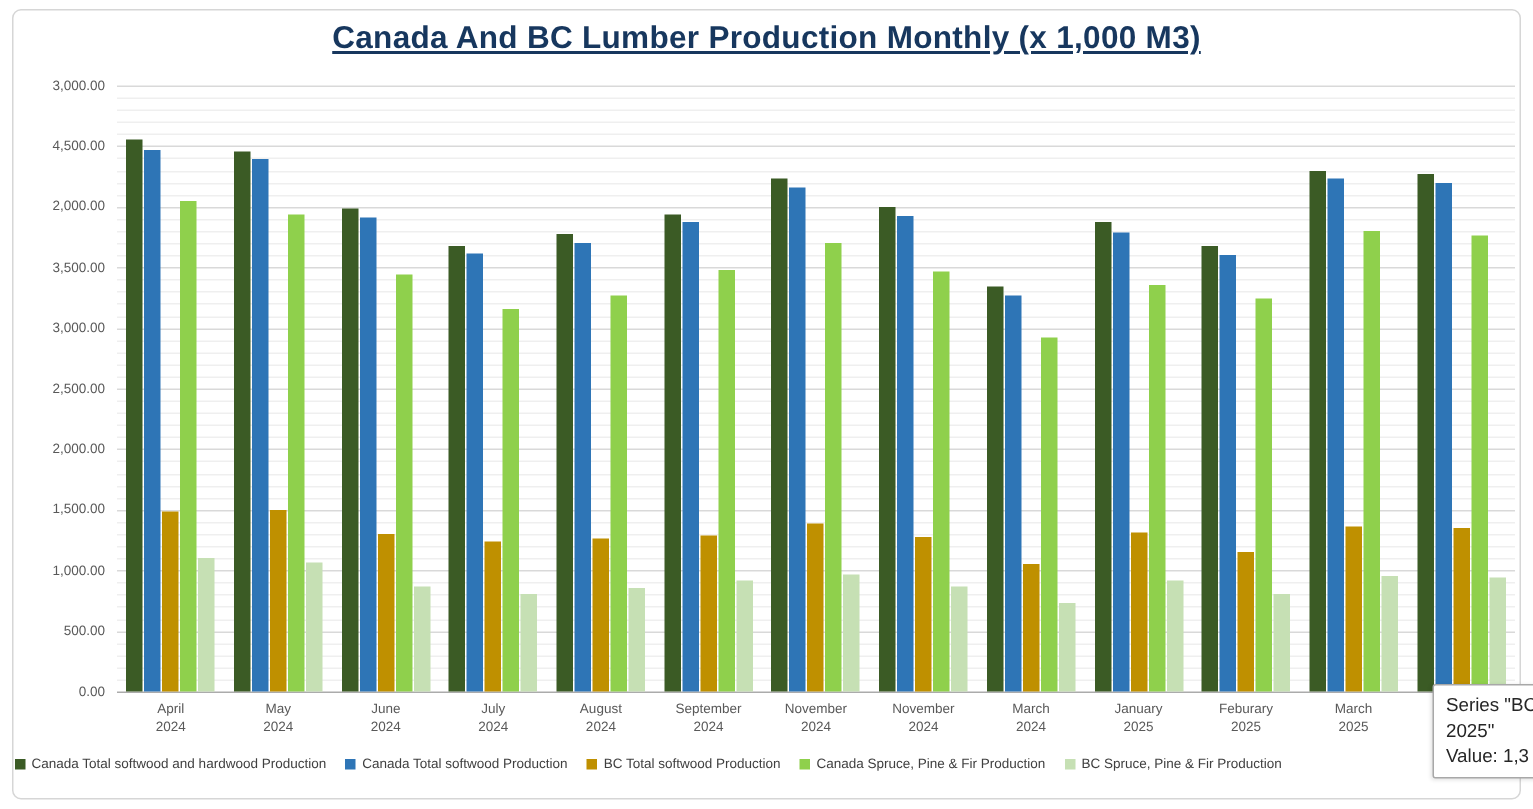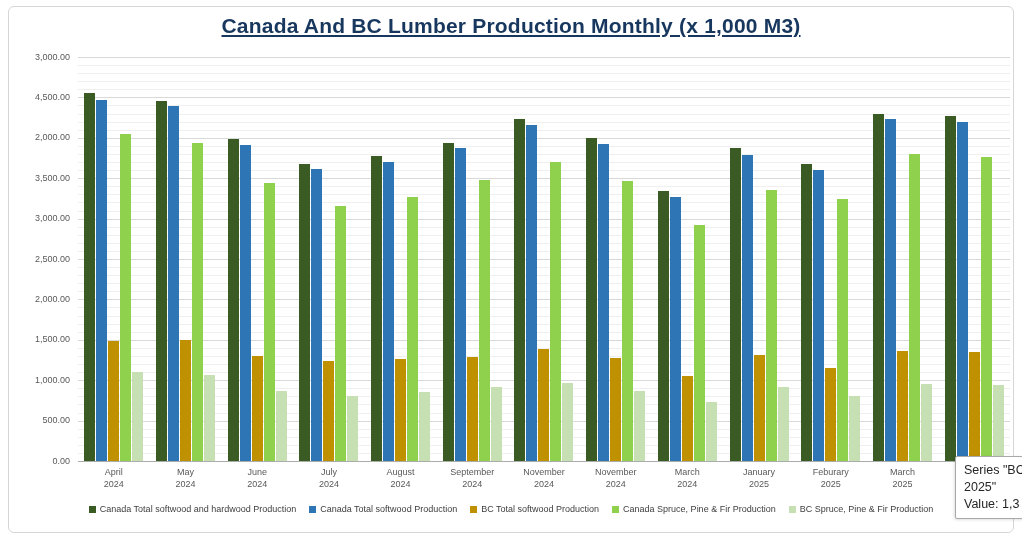--- a/index.html
+++ b/index.html
@@ -33,21 +33,21 @@
   .ytick{
     position:absolute;width:68px;text-align:right;
     font-size:9px;color:#595959;line-height:11px;
   }
   .xlabels{position:absolute;left:78px;top:466px;width:932px;display:flex;}
   .xlabel{
     flex:1;text-align:center;font-size:9px;color:#595959;line-height:12px;
   }
   .legend{
     position:absolute;left:10px;right:10px;top:504px;
-    display:flex;justify-content:center;align-items:center;gap:13px;
+    display:flex;align-items:center;gap:13px;
   }
   .legend-item{display:flex;align-items:center;gap:4px;white-space:nowrap;}
   .legend-swatch{width:7px;height:7px;display:inline-block;}
   .legend-label{font-size:9px;color:#404040;}
   .tooltip{
     position:absolute;left:955px;top:456px;width:140px;height:56px;
     background:#ffffff;border:1px solid #a8a8a8;border-radius:2px;
     box-shadow:-1px 1px 3px rgba(0,0,0,0.12);
     padding:5px 0 0 8px;z-index:20;
   }

